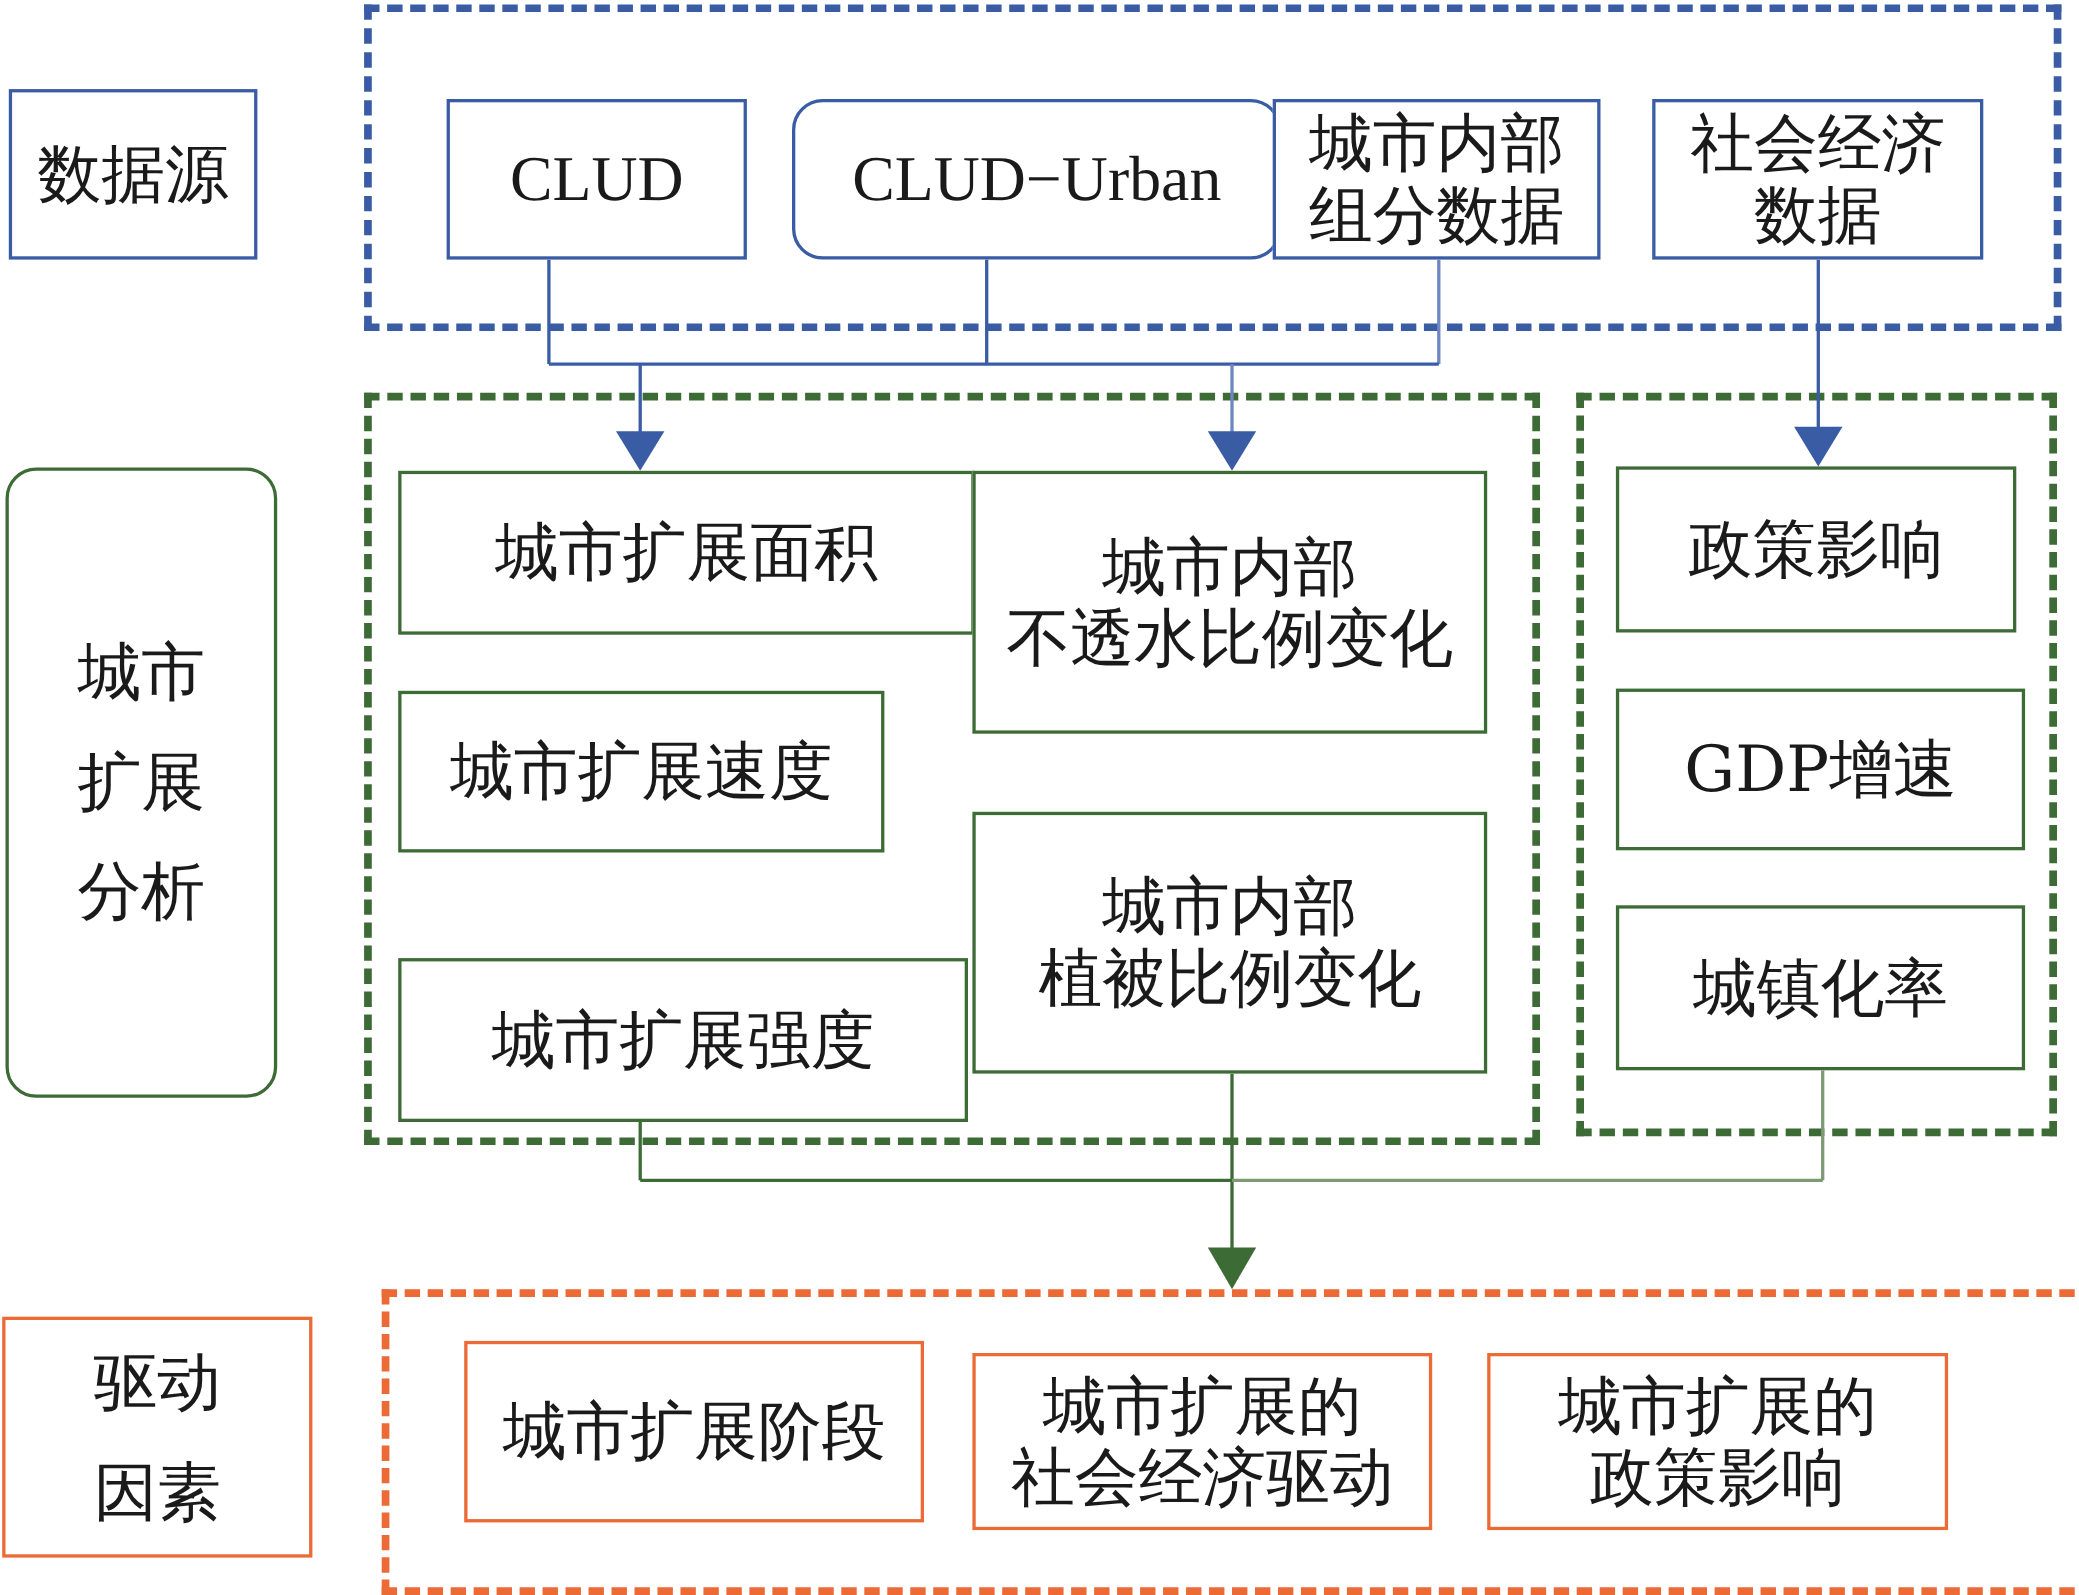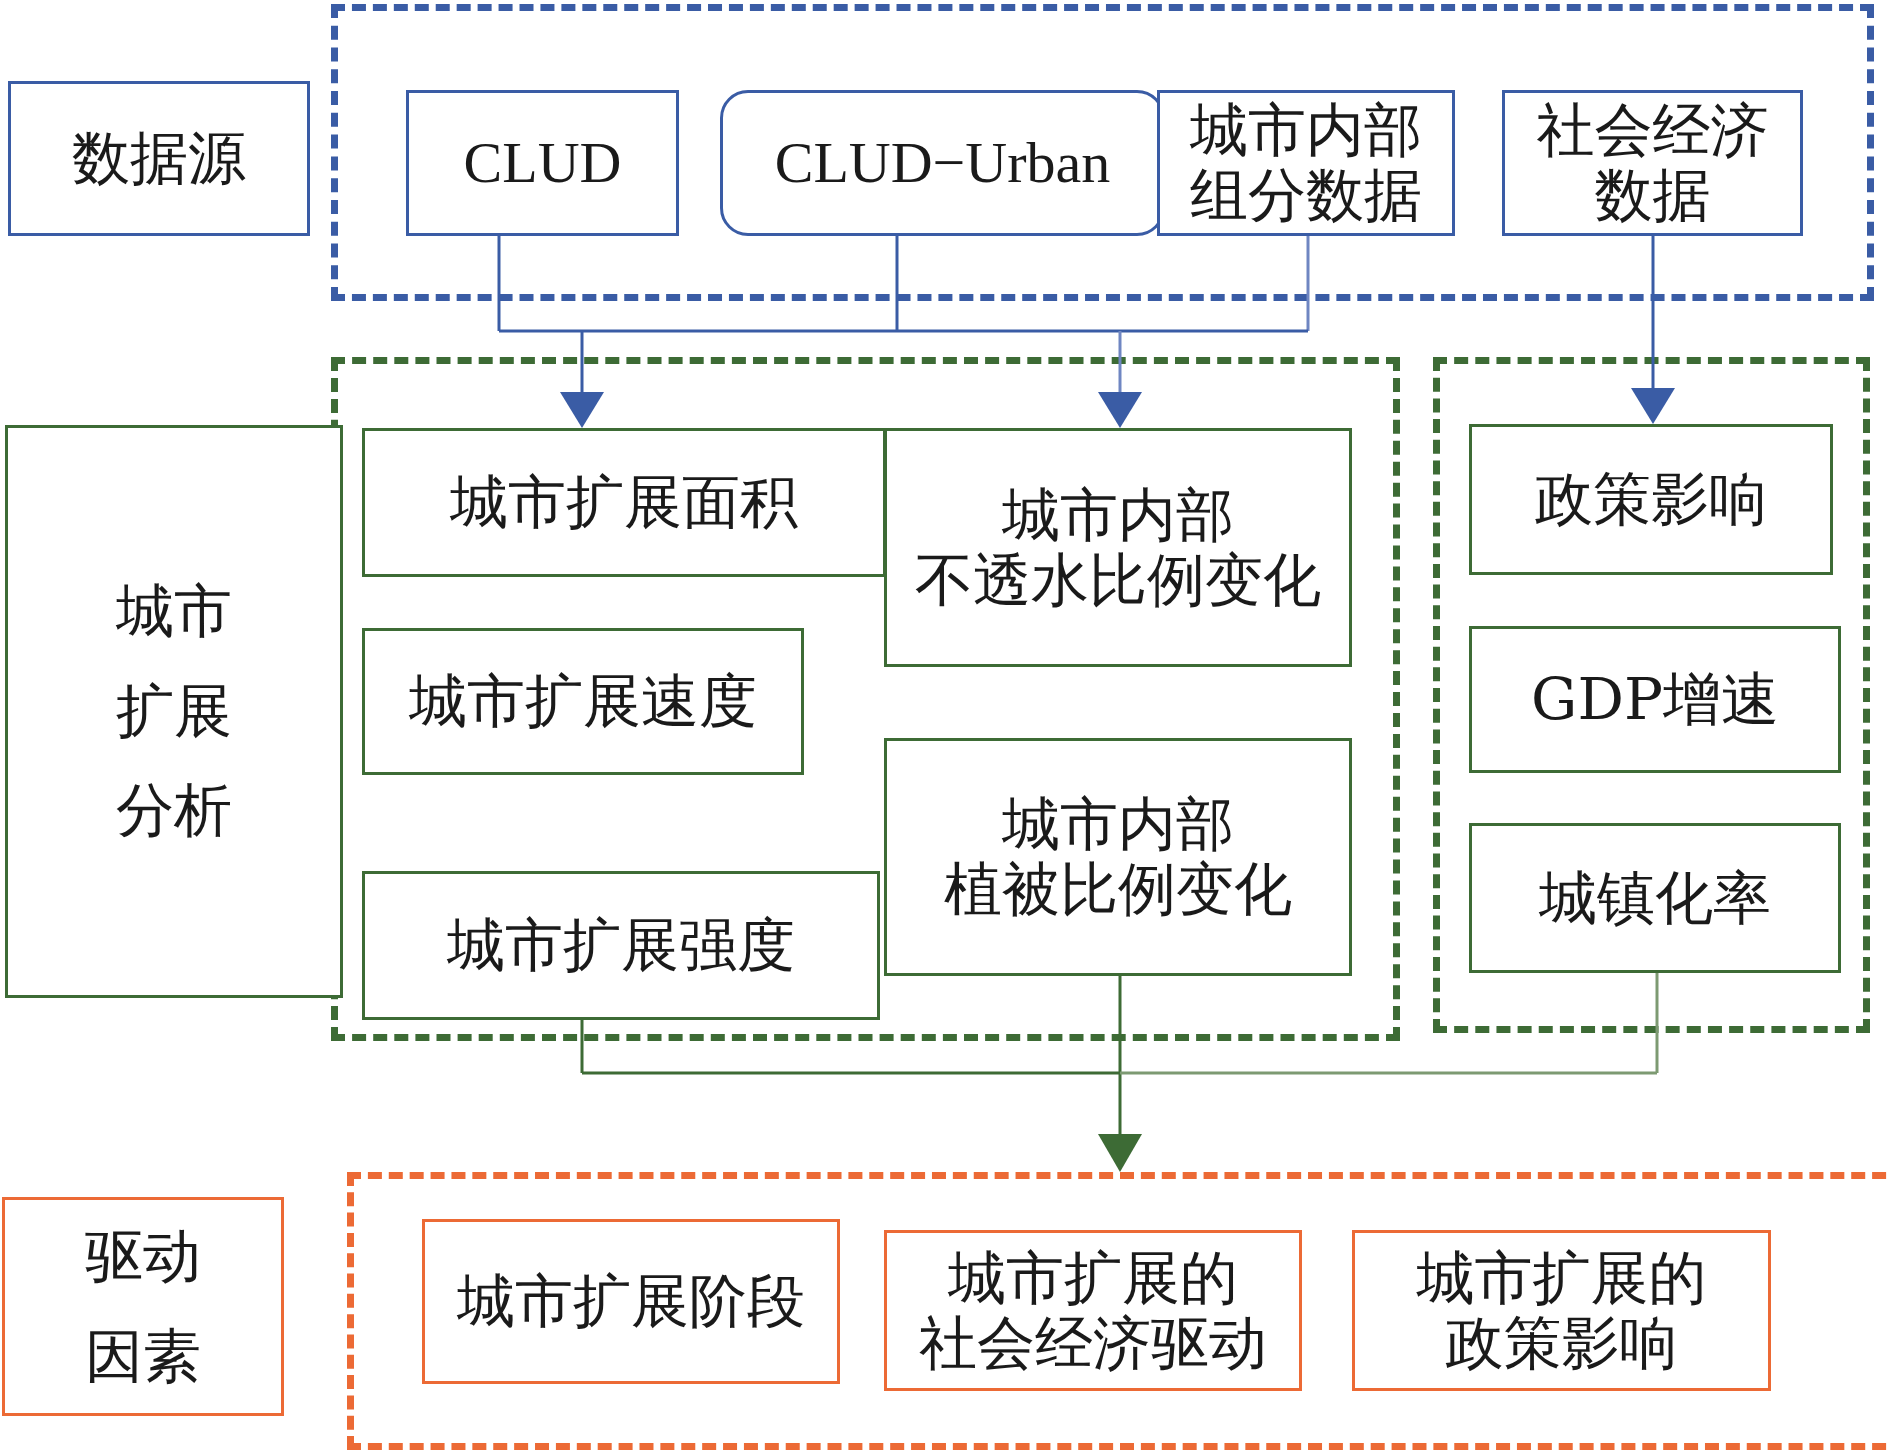--- a/index.html
+++ b/index.html
@@ -46,29 +46,29 @@
   <g stroke="#3d6b35" stroke-width="3" fill="none">
     <line x1="582" y1="976" x2="582" y2="1073"></line>
     <line x1="1120" y1="976" x2="1120" y2="1140"></line>
     <line x1="1657" y1="973" x2="1657" y2="1073" stroke="#7d9a72"></line>
     <line x1="582" y1="1073" x2="1120" y2="1073"></line>
     <line x1="1120" y1="1073" x2="1657" y2="1073" stroke="#7d9a72"></line>
   </g>
   <polygon fill="#3d6b35" points="1098,1134 1142,1134 1120,1172"></polygon>
 </svg>
 
-<div class="box blue" style="left:8px; top:81px; width:302px; height:155px;">数据源</div>
+<div class="box blue" style="left:8px; top:81px; width:226px; height:155px;">数据源</div>
 <div class="box blue latin" style="left:362px; top:90px; width:273px; height:146px;">CLUD</div>
 <div class="box blue latin" style="left:676px; top:90px; width:445px; height:146px;border-radius:28px;">CLUD−Urban</div>
 <div class="box blue" style="left:1157px; top:90px; width:298px; height:146px;">城市内部
 组分数据</div>
 <div class="box blue" style="left:1502px; top:90px; width:301px; height:146px;">社会经济
 数据</div>
 
-<div class="box green label-vert" style="left:5px; top:425px; width:338px; height:573px;">城市
+<div class="box green label-vert" style="left:5px; top:425px; width:247px; height:573px;border-radius:28px;">城市
 扩展
 分析</div>
 
 <div class="box green" style="left:362px; top:428px; width:524px; height:149px;">城市扩展面积</div>
 <div class="box green" style="left:362px; top:628px; width:442px; height:147px;">城市扩展速度</div>
 <div class="box green" style="left:362px; top:827px; width:518px; height:149px;margin-top:44px;">城市扩展强度</div>
 
 <div class="box green" style="left:884px; top:428px; width:468px; height:239px;">城市内部
 不透水比例变化</div>
 <div class="box green" style="left:884px; top:738px; width:468px; height:238px;">城市内部

